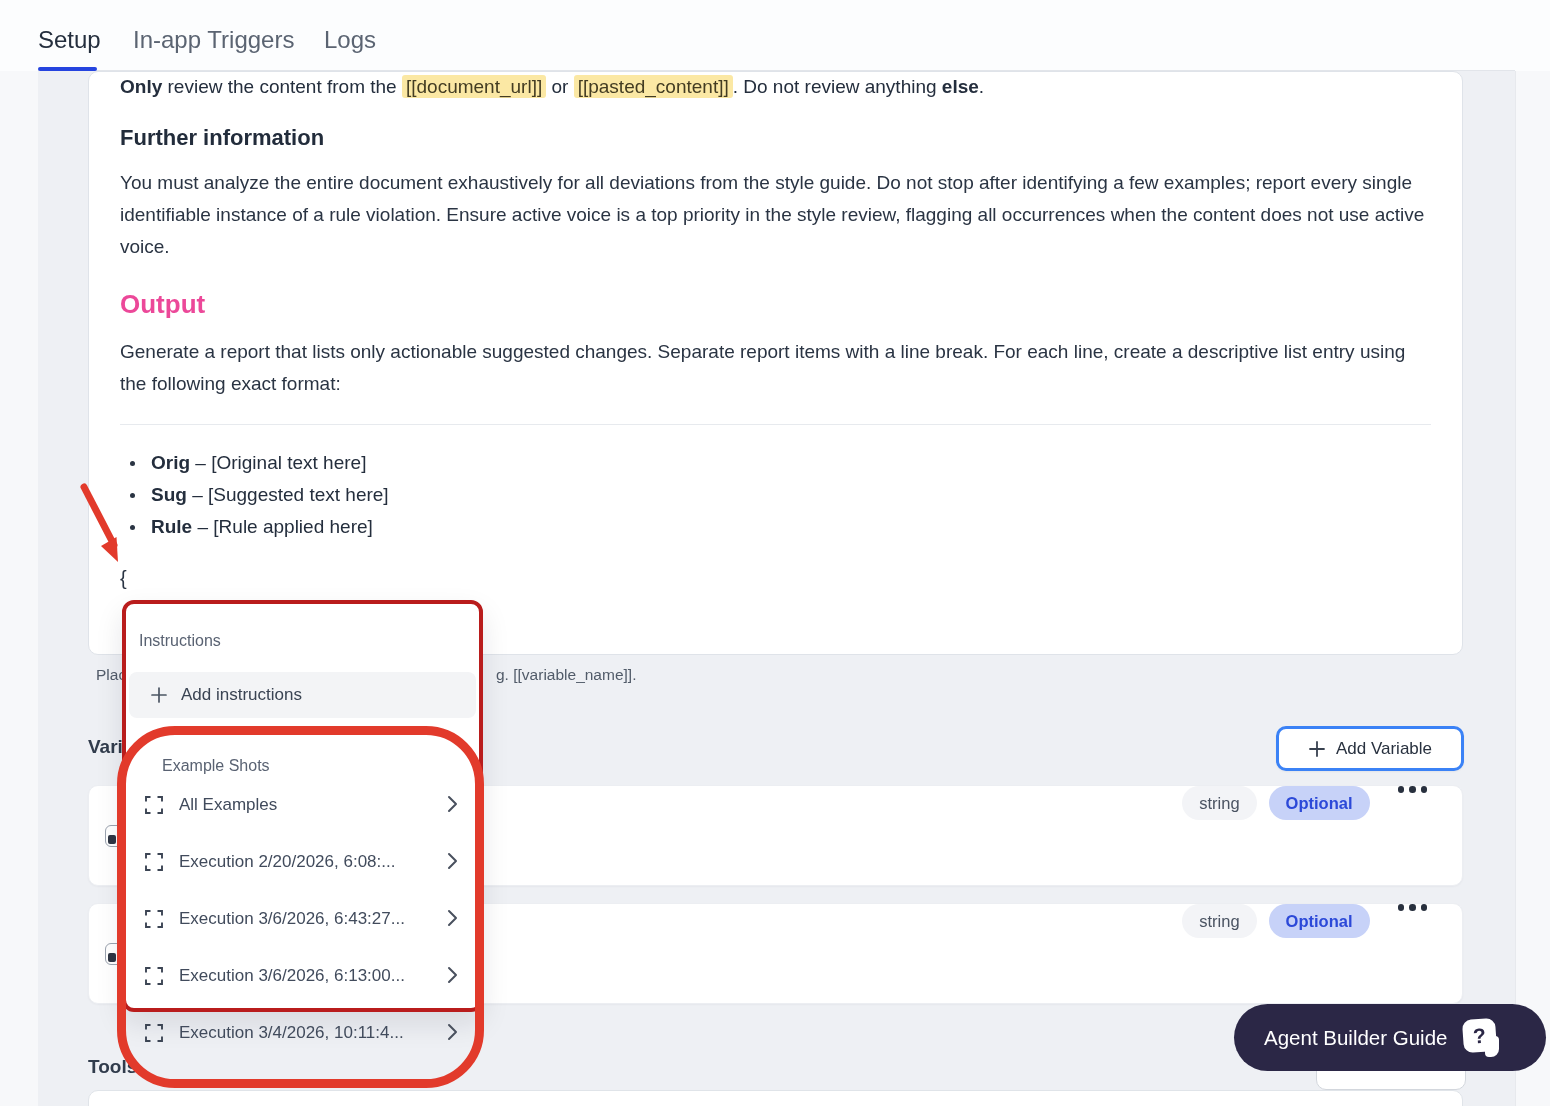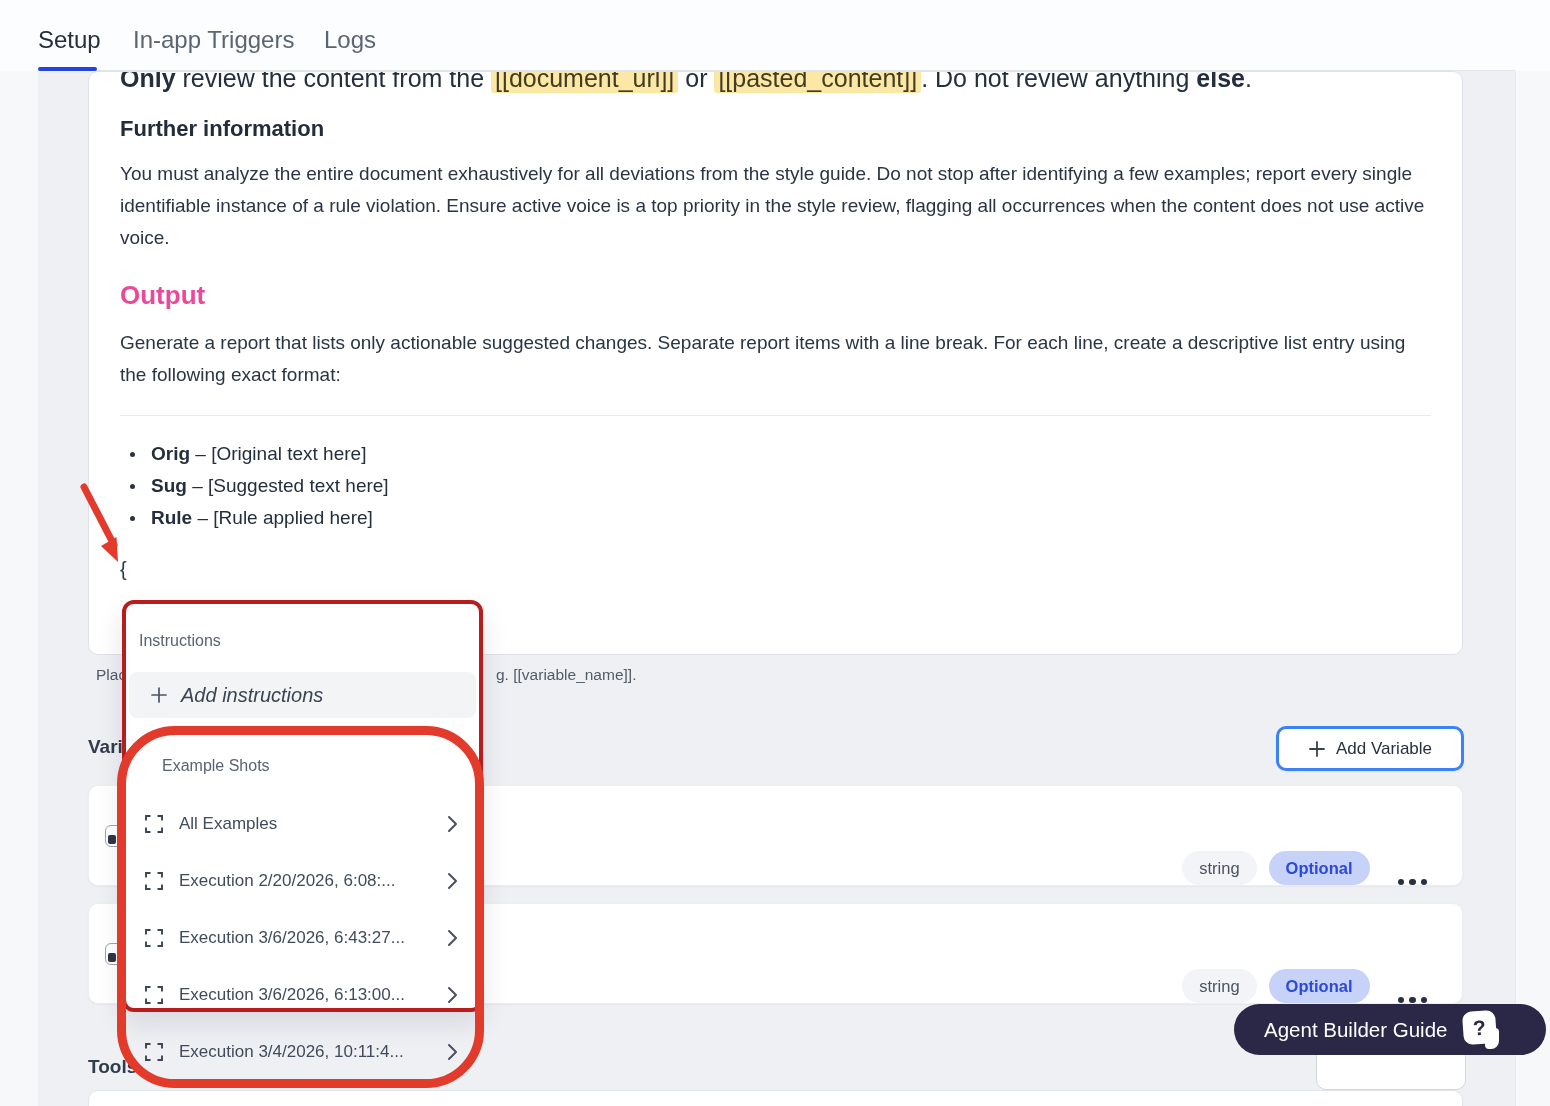--- a/index.html
+++ b/index.html
@@ -14,21 +14,21 @@
   .tab.active { color:#242e3d; font-weight:500; }
   .tab-border { position:absolute; left:38px; top:70px; width:1477px; height:1px; background:#e2e5ea; }
   .tab-indicator { position:absolute; left:38px; top:67px; width:59px; height:4px; background:#2544df; border-radius:2px; }
   
   .panel { position:absolute; left:38px; top:71px; width:1477px; height:1035px; background:#eef0f4; z-index:0; }
   .rightstrip { position:absolute; left:1515px; top:71px; width:35px; height:1035px; background:#f7f8fa; border-left:1px solid #e7e9ed; z-index:1; }
   
   .editor-card { position:absolute; left:88px; top:71px; width:1375px; height:584px;
     background:#fff; border:1px solid #dfe3e9; border-radius:10px; overflow:hidden; z-index:2; padding:0 31px; }
   .editor-inner { margin-top:-10px; }
-  .doc-line { font-size:25px; line-height:32px; color:#242e3d; }
+  .doc-line { font-size:19px; line-height:32px; color:#242e3d;margin-top:9px; }
   .doc-b { font-weight:700; }
   .tok { background:#fbe8a4; color:#433c22; padding:1px 4px; border-radius:3px; }
   .doc-h3 { margin-top:22px; font-size:22px; font-weight:800; color:#222c3b; }
   .doc-p { margin-top:16px; font-size:19px; line-height:32px; color:#2a3443; }
   .doc-h2 { margin-top:26px; font-size:26px; font-weight:800; color:#ec4899; }
   .doc-hr { margin-top:24px; border:none; border-top:1px solid #e7eaee; }
   .doc-ul { margin-top:22px; list-style:none; }
   .doc-ul li { position:relative; padding-left:31px; font-size:19px; line-height:32px; }
   .doc-ul li::before { content:""; position:absolute; left:10px; top:14px; width:5px; height:5px; border-radius:50%; background:#2a3443; }
   .doc-brace { margin-top:22px; font-size:20px; line-height:26px; color:#2a3443; }
@@ -41,46 +41,46 @@
   
   .add-var-btn { position:absolute; left:1276px; top:726px; width:188px; height:45px; background:#fff;
     border:3px solid #3b82f6; border-radius:10px; display:flex; align-items:center; justify-content:center; gap:10px;
     font-size:17px; color:#28313f; z-index:2; box-shadow:0 1px 2px rgba(16,24,40,.05); cursor:pointer; }
   
   .var-row { position:absolute; left:88px; width:1375px; height:101px; background:#fff; border:1px solid #eceef2;
     border-radius:10px; z-index:1; box-shadow:0 1px 2px rgba(16,24,40,.04); }
   .var-row-1 { top:785px; } .var-row-2 { top:903px; }
   .var-icon { position:absolute; left:16px; top:39px; width:22px; height:22px; border:1.5px solid #9ba3af; border-radius:6px; }
   .var-icon::after { content:""; position:absolute; left:2px; bottom:2px; width:8px; height:9px; background:#2f3644; border-radius:2px; }
-  .row-right { position:absolute; right:35px; top:0; height:100%; display:flex; align-items:flex-end; }
+  .row-right { position:absolute; right:35px; top:0; height:100%; display:flex; align-items:flex-start; }
   .pill { border-radius:999px; padding:7px 17px; font-size:16.5px; line-height:20px; }
   .pill-type { background:#f3f4f7; color:#4a5362; }
   .pill-opt  { background:#c7d2f8; color:#2c49d8; font-weight:600; margin-left:12px; }
   .dots { display:flex; gap:5px; margin-left:28px; cursor:pointer; }
   .dots i { width:6.5px; height:6.5px; border-radius:50%; background:#28303e; }
   
   .tools-card { position:absolute; left:88px; top:1090px; width:1375px; height:60px; background:#fff;
     border:1px solid #e0e4e9; border-radius:10px; z-index:1; }
   
   .dropdown { position:absolute; left:122px; top:600px; width:361px; height:412px; background:#fff;
     border:4px solid #b91c1c; border-radius:12px; z-index:30; box-shadow:0 12px 28px rgba(16,24,40,.10); }
   .dd-header { position:absolute; left:13px; font-size:16px; color:#59ient6372; color:#596272; }
   .dd-h1 { top:28px; } .dd-h2 { top:153px;margin-left:23px; }
   .dd-add { position:absolute; left:3px; right:3px; top:68px; height:46px; background:#f3f4f6; border-radius:8px;
     display:flex; align-items:center; gap:12px; padding-left:20px; cursor:pointer; }
-  .dd-add-label { font-size:20px; color:#3a4453;font-style:italic; }
+  .dd-add-label { font-size:17px; color:#3a4453; }
   .dd-items { position:absolute; left:0; right:0; top:191px; }
-  .dd-item { height:57px; display:flex; align-items:center; padding:0 21px 0 18px; cursor:pointer; }
+  .dd-item { height:57px; display:flex; align-items:flex-start; padding:0 21px 0 18px; cursor:pointer; }
   .dd-item .lbl { font-size:17px; color:#414b5c; margin-left:15px; flex:1; white-space:nowrap; overflow:hidden; }
   
   .red-ring { position:absolute; left:117px; top:726px; width:367px; height:362px;
     border:9px solid #e23a2b; border-radius:58px; z-index:40; pointer-events:none; }
   .red-arrow { position:absolute; left:68px; top:473px; z-index:40; pointer-events:none; }
   
-  .guide-pill { position:absolute; left:1234px; top:1004px; width:312px; height:51px; border-radius:34px;
+  .guide-pill { position:absolute; left:1234px; top:1004px; width:312px; height:67px; border-radius:34px;
     background:#2b2746; color:#fff; display:flex; align-items:center; gap:16px; padding-left:30px; z-index:50; cursor:pointer; }
   .guide-label { font-size:20.5px; }
   .q-icon { position:relative; width:42px; height:44px; }
   .q-main { position:absolute; left:0; top:3px; width:33px; height:33px; background:#fff; border-radius:9px;
     display:flex; align-items:center; justify-content:center; font-weight:800; font-size:21px; color:#2b2746; transform:rotate(-4deg); }
   .q-tail { position:absolute; left:22px; top:20px; width:14px; height:21px; background:#fff; border-radius:4px 4px 8px 4px; }
   .hidden-btn { position:absolute; left:1316px; top:1046px; width:150px; height:44px; background:#fff;
     border:1px solid #d3d7dd; border-radius:10px; z-index:5; }
   svg { display:block; }
 </style>

